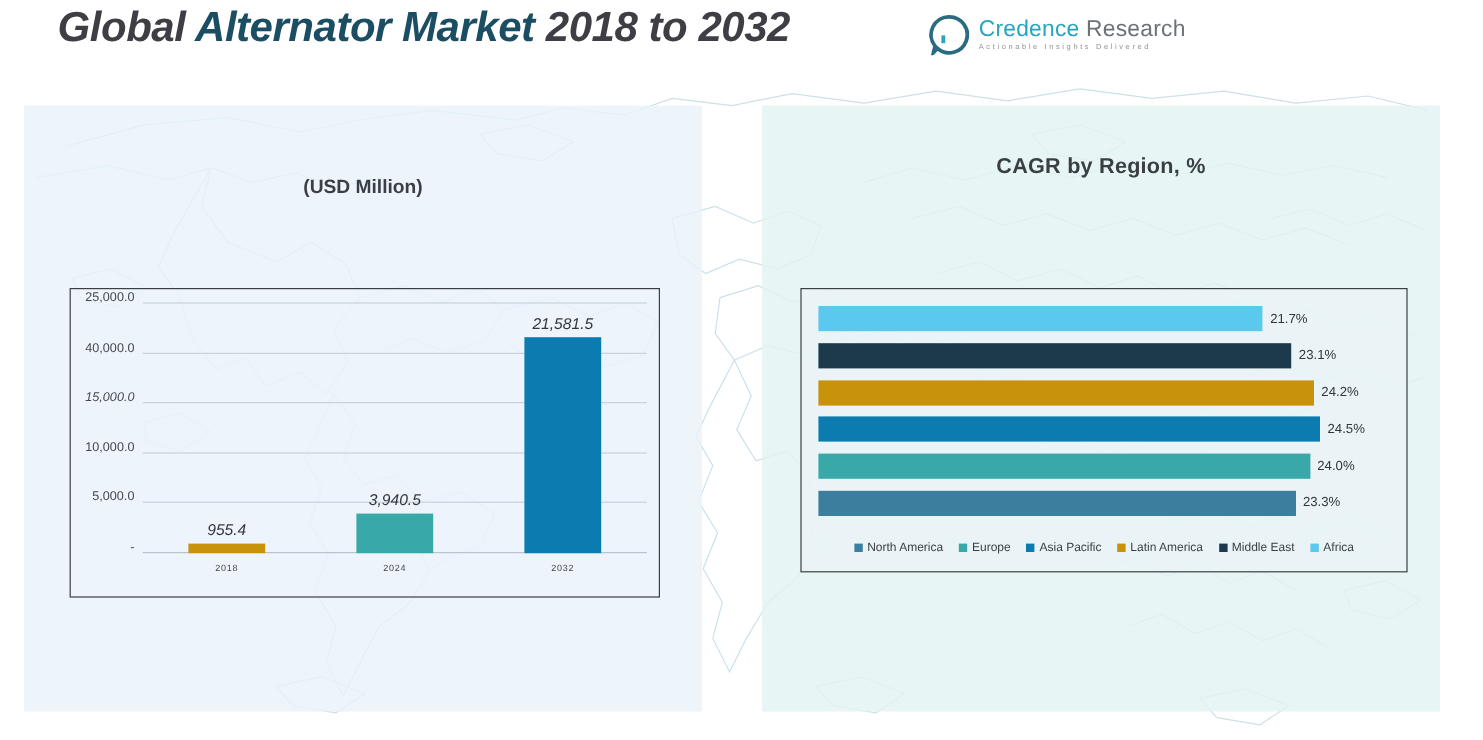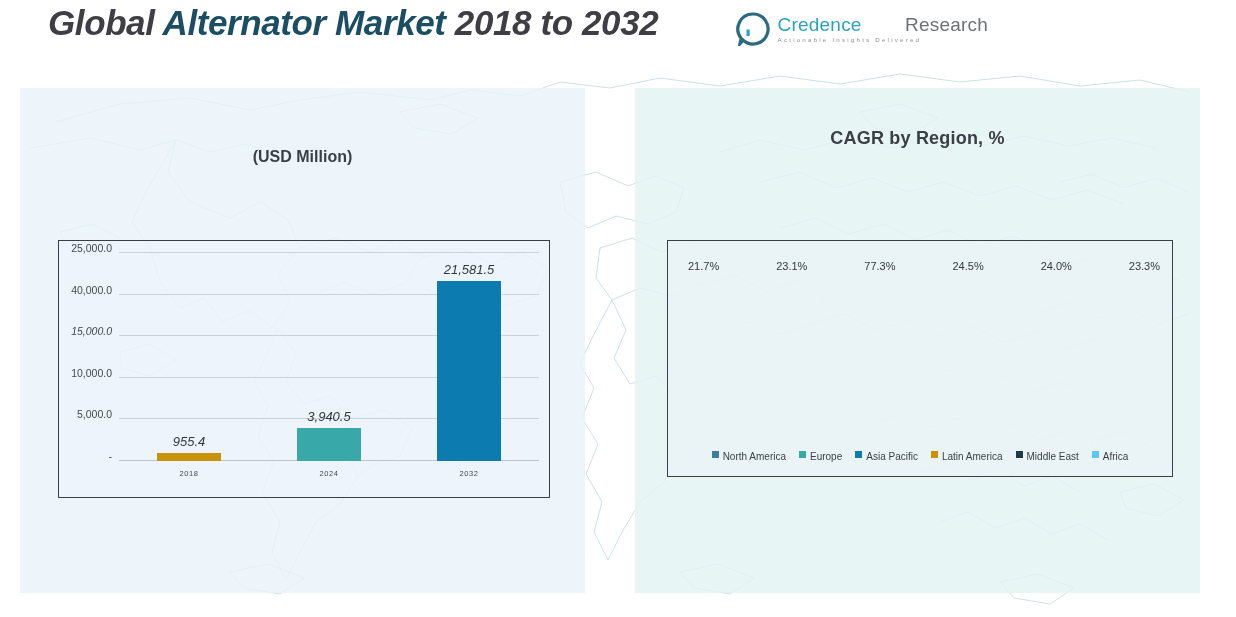--- a/index.html
+++ b/index.html
@@ -43,21 +43,21 @@
     position: absolute;
     right: 56px; top: 12px;
     display: flex;
     align-items: center;
     gap: 8px;
   }
   .logo-mark { width: 34px; height: 34px; flex: 0 0 auto; }
   .logo-text { line-height: 1; }
   .logo-name { font-size: 19px; letter-spacing: .2px; white-space: nowrap; }
   .logo-name .l1 { color: #29a3bf; }
-  .logo-name .l2 { color: #6d7279; margin-left: 38px; }
+  .logo-name .l2 { color: #6d7279; }
   .logo-tag {
     font-size: 6.2px;
     color: #8d9298;
     letter-spacing: 2.2px;
     margin-top: 3px;
     white-space: nowrap;
   }
 
   
   .panel {
@@ -144,22 +144,23 @@
     position: absolute;
     left: 0; right: 0; bottom: 0;
     height: 1px;
     background: #b9c4cc;
   }
 
   
   .hplot {
     position: absolute;
     left: 14px; top: 14px;
-    width: 478px; bottom: 58px;
-    display: flex;
+    width: 478px; bottom: 46px;
+    display: flex;
+    flex-direction: column;
     justify-content: space-between;
   }
   .hrow { height: 21px; display: flex; align-items: center; }
   .hbar { height: 21px; }
   .hbar-value {
     font-size: 11px;
     color: #33373d;
     margin-left: 6px;
     white-space: nowrap;
   }
@@ -167,21 +168,21 @@
   .legend {
     position: absolute;
     left: 0; right: 0;
     bottom: 14px;
     display: flex;
     justify-content: center;
     align-items: center;
     gap: 13px;
     flex-wrap: nowrap;
   }
-  .legend-item { display: flex; gap: 4px; }
+  .legend-item { display: flex; align-items: center; gap: 4px; }
   .legend-swatch { width: 7px; height: 7px; flex: 0 0 auto; }
   .legend-label { font-size: 10px; color: #3a3f45; white-space: nowrap; }
 </style>
 </head>
 <body>
 
 <svg id="world-map" viewBox="0 0 1236 565" preserveAspectRatio="none">
   <g fill="none" stroke="#bcd6e2" stroke-width="1" opacity="0.75">
     <path d="M55 70 L120 52 L190 46 L250 58 L300 48 L360 40 L430 48 L470 38 L520 44 L560 30 L610 36 L660 26 L720 34 L780 24 L840 32 L900 22 L960 30 L1020 24 L1080 34 L1140 28 L1190 40"></path>
     <path d="M30 96 L90 86 L140 98 L176 88 L210 100 L246 92 L280 104 L320 96"></path>
@@ -285,21 +286,21 @@
         <div class="hrow">
           <div class="hbar" style="width: 77.5%; background: rgb(91, 200, 240);"></div>
           <div class="hbar-value">21.7%</div>
         </div>
         <div class="hrow">
           <div class="hbar" style="width: 82.5%; background: rgb(28, 58, 75);"></div>
           <div class="hbar-value">23.1%</div>
         </div>
         <div class="hrow">
           <div class="hbar" style="width: 86.4286%; background: rgb(200, 146, 10);"></div>
-          <div class="hbar-value">77.3%</div>
+          <div class="hbar-value">24.2%</div>
         </div>
         <div class="hrow">
           <div class="hbar" style="width: 87.5%; background: rgb(12, 124, 176);"></div>
           <div class="hbar-value">24.5%</div>
         </div>
         <div class="hrow">
           <div class="hbar" style="width: 85.7143%; background: rgb(57, 168, 168);"></div>
           <div class="hbar-value">24.0%</div>
         </div>
         <div class="hrow">

